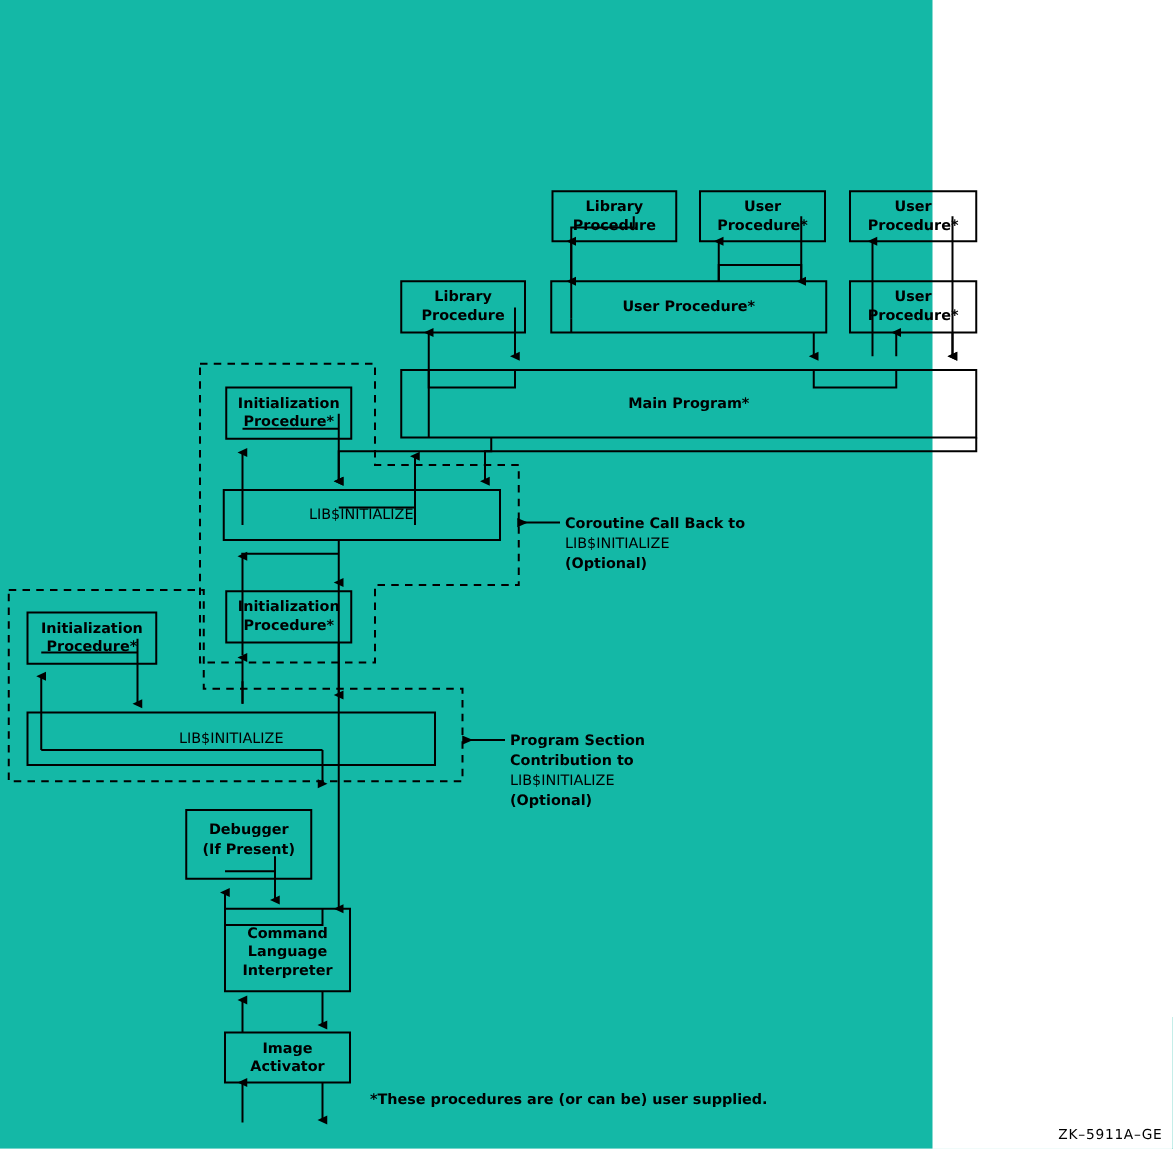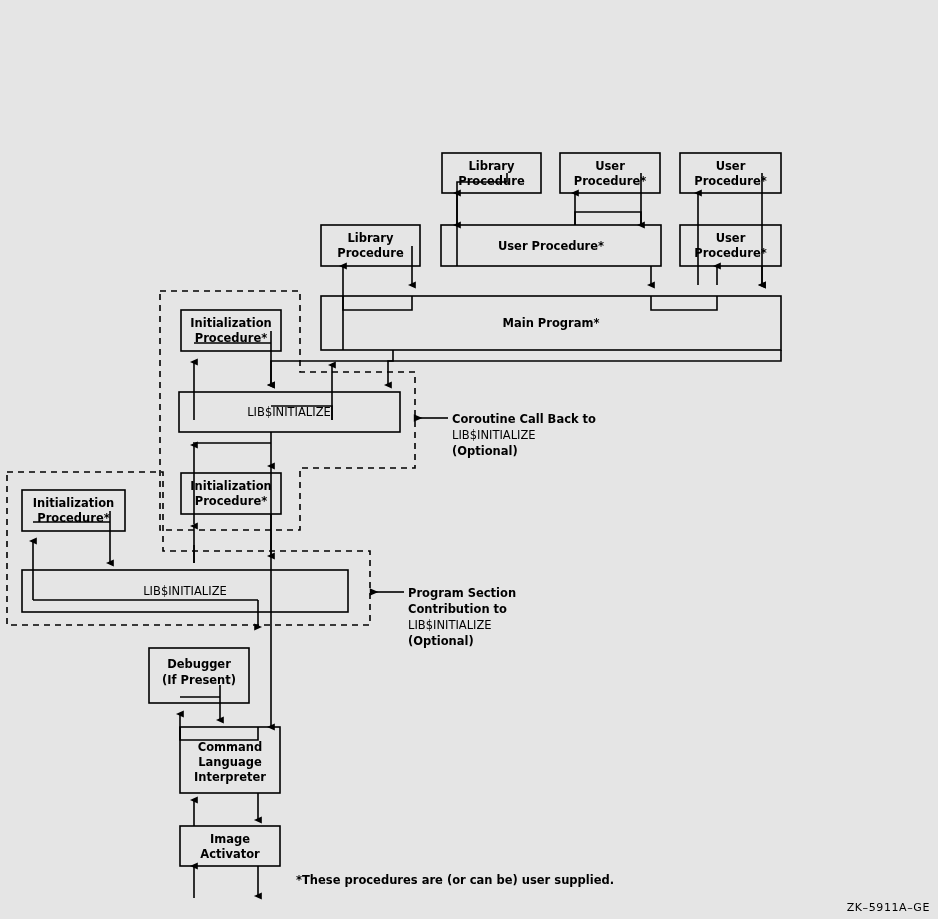--- a/index.html
+++ b/index.html
@@ -1,18 +1,18 @@
 <!DOCTYPE html>
 <html><head>
 <meta charset="utf-8">
 <style>
   html,body{margin:0;padding:0;background:#ffffff;}
   body{width:938px;height:919px;overflow:hidden;
        font-family:"DejaVu Sans","Liberation Sans",sans-serif;}
-  #stage{position:relative;width:938px;height:919px;background:#e5e5e5;}
+  #stage{position:relative;width:746px;height:919px;background:#14b8a6;}
   svg{display:block;}
   .bx{fill:none;stroke:#000;stroke-width:1.6;}
   .ln{fill:none;stroke:#000;stroke-width:1.6;}
   .dsh{fill:none;stroke:#000;stroke-width:1.6;stroke-dasharray:6 5;}
   .lbl{font-size:11.5px;fill:#000;font-weight:bold;}
   .lbl-r{font-size:11.5px;fill:#000;font-weight:normal;}
   .note{font-size:11.5px;fill:#000;font-weight:bold;}
   .note-r{font-size:11.5px;fill:#000;font-weight:normal;}
   .foot{font-size:11.5px;fill:#000;font-weight:bold;}
   .zk{font-size:11px;fill:#000;font-weight:normal;letter-spacing:.6px;}

